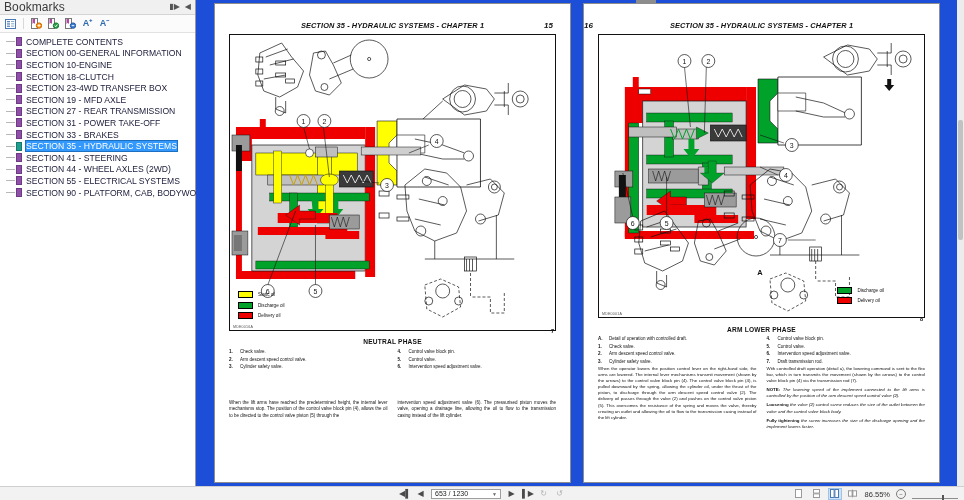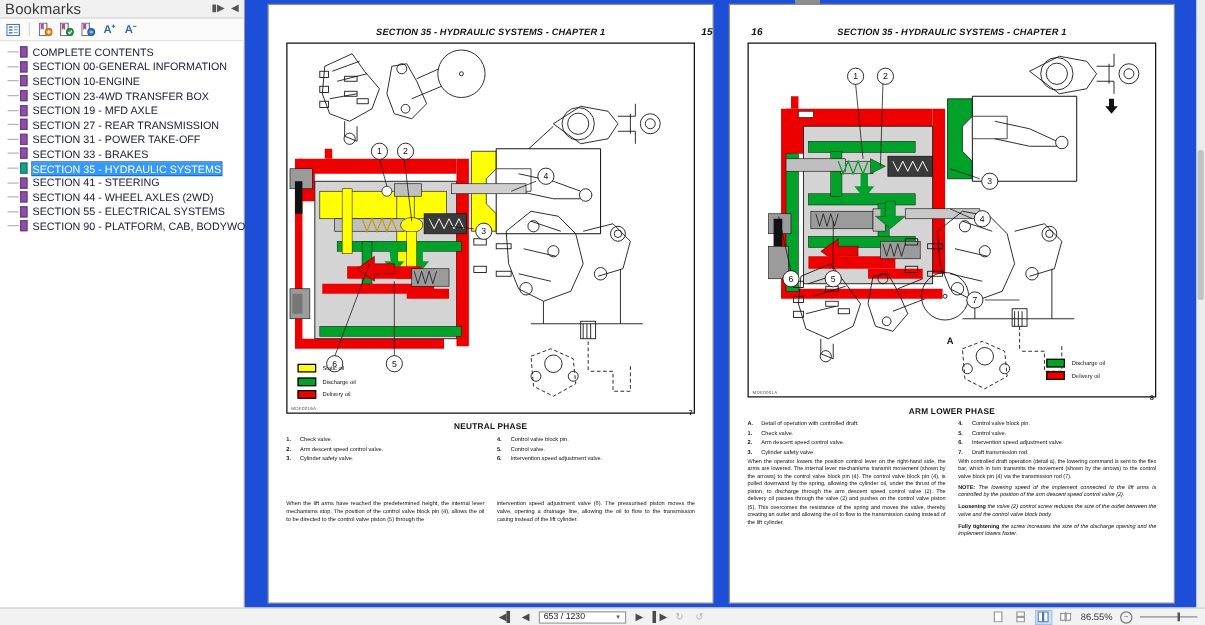--- a/index.html
+++ b/index.html
@@ -38,21 +38,21 @@
   .viewport{position:absolute;left:196px;top:0;right:0;height:487px;background:#1d4ed8;
             overflow:hidden;}
   .pages{position:absolute;left:0;top:0;display:flex;gap:14px;padding:4px 0 0 19px;}
   .page{width:355px;height:478px;background:#ffffff;box-shadow:0 0 0 1px #8d8d8d;
         position:relative;box-sizing:border-box;}
 
   .pg-head{position:absolute;top:16px;left:0;width:100%;height:11px;
            font-style:italic;font-weight:bold;font-size:7.4px;color:#111;
            display:flex;align-items:center;}
   .pg-head .ttl{flex:1;text-align:center;letter-spacing:0.1px;}
-  .pg-head .num{width:26px;text-align:right;font-size:8px;font-style:italic;font-weight:bold;}
+  .pg-head .num{width:26px;text-align:left;font-size:8px;font-style:italic;font-weight:bold;}
 
   .fig-box{position:absolute;left:14px;right:14px;top:30px;height:295px;
            border:1.2px solid #111;background:#fff;overflow:hidden;}
   .fig-box.r{height:282px;}
   .fig-code{position:absolute;left:3px;bottom:1px;font-size:3.6px;color:#555;letter-spacing:.2px;}
 
   .legend{position:absolute;font-size:4.6px;color:#111;}
   .lg-row{display:flex;align-items:center;margin-bottom:3.2px;}
   .lg-sw{width:15px;height:7px;border:1px solid #000;margin-right:5px;box-sizing:border-box;}
 
@@ -74,21 +74,21 @@
   .bottombar{position:absolute;left:0;bottom:0;width:964px;height:13px;background:#f2f2f2;
              border-top:1px solid #cfcfcf;display:flex;align-items:center;}
   .bb-center{position:absolute;left:0;width:100%;display:flex;align-items:center;
              justify-content:center;gap:5px;}
   .nv{font-size:8px;color:#4a4a4a;line-height:1;width:11px;text-align:center;cursor:default;}
   .nv.dim{color:#b4b4b4;}
   .pagebox{width:70px;height:10px;border:1px solid #9e9e9e;background:#fff;font-size:7px;
            color:#222;display:flex;align-items:center;padding:0 3px;box-sizing:border-box;}
   .pagebox .val{flex:1;}
   .pagebox .car{font-size:5px;color:#666;}
-  .bb-right{position:absolute;right:6px;display:flex;align-items:center;gap:6px;}
+  .bb-right{position:absolute;right:6px;display:flex;align-items:flex-end;gap:6px;}
   .vm{width:12px;height:10px;display:flex;align-items:center;justify-content:center;}
   .vm.active{background:#cfe3f7;outline:1px solid #9fc3e8;}
   .zoomlabel{font-size:7.5px;color:#333;}
   .sld{display:flex;align-items:center;gap:2px;}
   .sld .track{width:46px;height:1px;background:#8d8d8d;position:relative;}
   .sld .knob{position:absolute;left:30px;top:-3px;width:2px;height:7px;background:#555;}
   .rnd{width:8px;height:8px;border:1px solid #7b7b7b;border-radius:50%;
        display:flex;align-items:center;justify-content:center;font-size:6px;color:#555;}
   .vsb{position:absolute;right:0;top:0;width:7px;height:487px;background:#ededed;}
   .vsb .thumb{position:absolute;left:1px;top:120px;width:5px;height:120px;background:#c2c2c2;border-radius:2px;}
@@ -161,20 +161,25 @@
         </div>
       <div class="bm-item">
           <span class="bm-dash"></span>
           <span class="bm-ico"></span>
           <span class="bm-label">SECTION 00-GENERAL INFORMATION</span>
         </div>
       <div class="bm-item">
           <span class="bm-dash"></span>
           <span class="bm-ico"></span>
           <span class="bm-label">SECTION 10-ENGINE</span>
+        </div>
+      <div class="bm-item">
+          <span class="bm-dash"></span>
+          <span class="bm-ico"></span>
+          <span class="bm-label">SECTION 18-CLUTCH</span>
         </div>
       <div class="bm-item">
           <span class="bm-dash"></span>
           <span class="bm-ico"></span>
           <span class="bm-label">SECTION 23-4WD TRANSFER BOX</span>
         </div>
       <div class="bm-item">
           <span class="bm-dash"></span>
           <span class="bm-ico"></span>
           <span class="bm-label">SECTION 19 - MFD AXLE</span>

